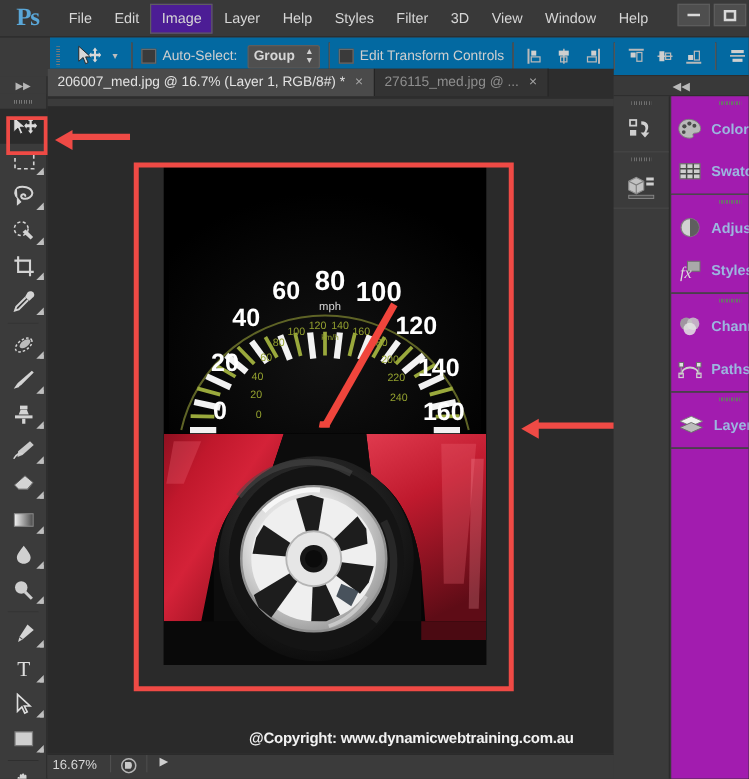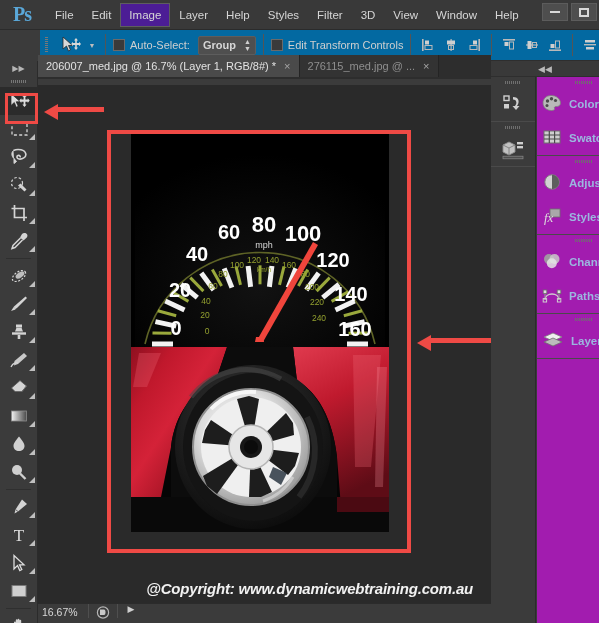--- a/index.html
+++ b/index.html
@@ -111,22 +111,22 @@
   
   .canvas-area {
     position:absolute; left:38px; top:85px; width:453px; height:518px;
     background:#2a2a2a;
   }
   .doc-img {
     position:absolute; left:93px; top:49px; width:258px; height:398px;
     background:#000; overflow:hidden;
   }
   .copyright {
-    position:absolute; right:18px; bottom:6px; color:#f2f2f2; font-size:15px;
-    font-style:italic; font-weight:bold; font-family:"Liberation Sans", sans-serif;
+    position:absolute; right:32px; bottom:6px; color:#f2f2f2; font-size:12px;
+    font-weight:bold; font-family:"Liberation Sans", sans-serif;
     letter-spacing:-0.2px; white-space:nowrap;
   }
 
   
   .speedo { position:absolute; left:0; top:0; width:258px; height:213px; background:#000; }
   .gauge-wrap { position:absolute; left:50%; top:10px; transform:translateX(-50%); width:250px; height:205px; }
 
   
   .car { position:absolute; left:0; top:213px; width:258px; height:185px; background:#000; overflow:hidden;}
 

